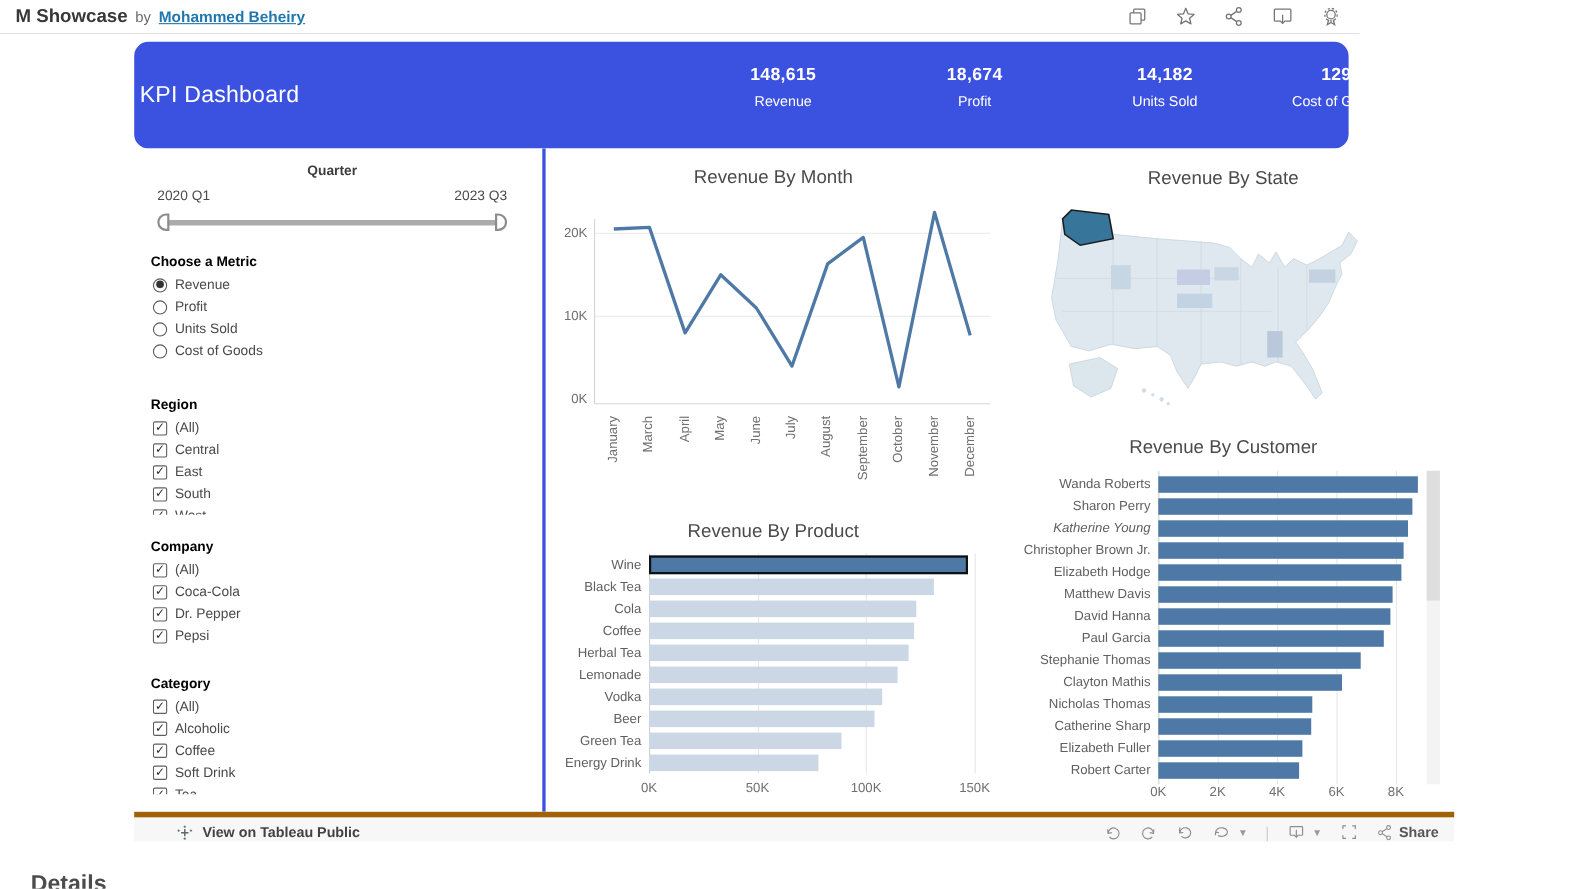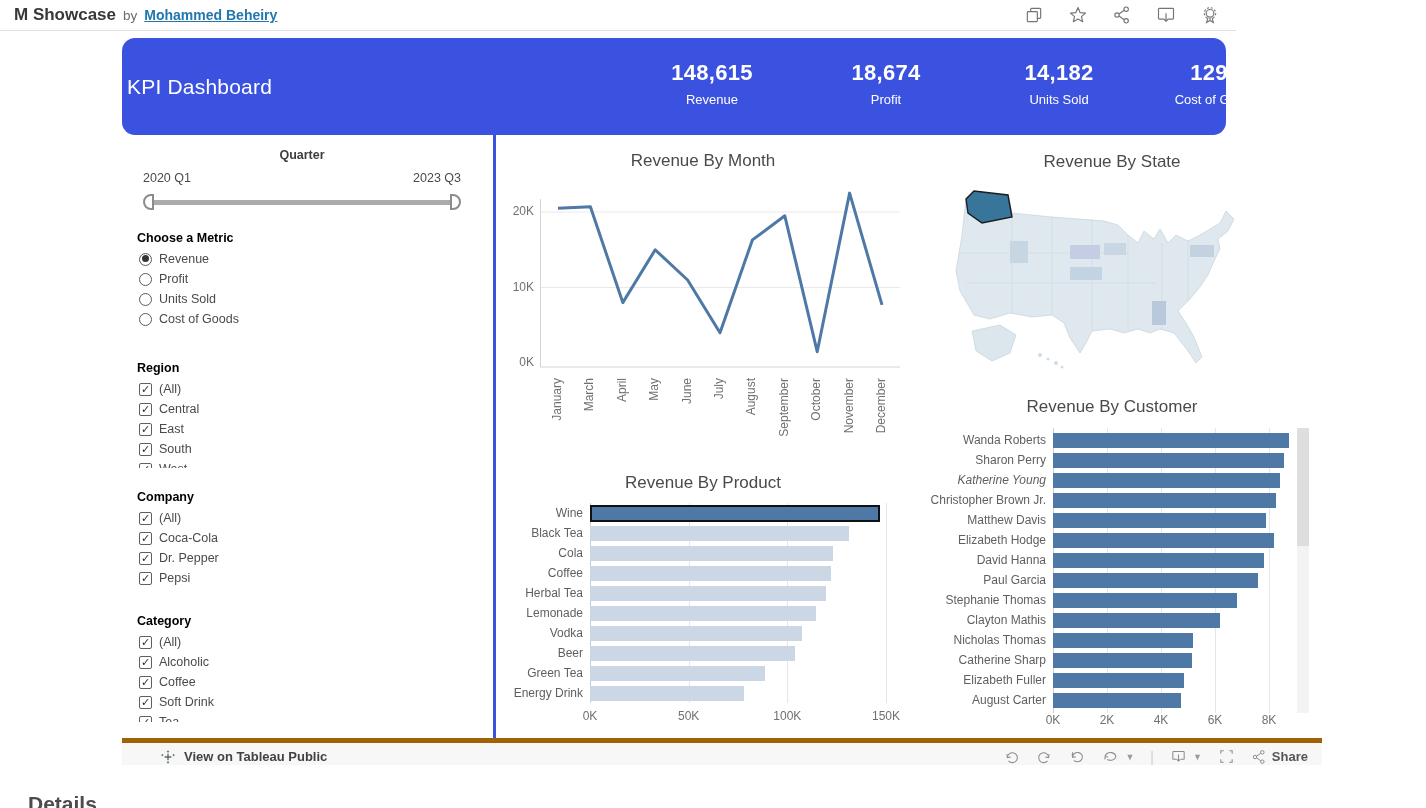--- a/index.html
+++ b/index.html
@@ -18,21 +18,21 @@
   .byline{font-size:13.5px;color:#6b6b6b;}
   .author-link{font-size:14px;font-weight:600;color:var(--link-blue);text-decoration:underline;cursor:pointer;}
   .hdr-icons{position:absolute;right:16px;top:0;height:30px;display:flex;align-items:center;gap:24px;}
   .hdr-icons svg{width:20px;height:20px;stroke:#757575;fill:none;stroke-width:1.4;cursor:pointer;}
 
   
   .dashboard{position:absolute;left:122px;top:38px;width:1200px;height:727px;background:#fff;}
   .kpi-banner{position:absolute;left:0;top:0;width:1104px;height:97px;background:var(--banner-blue);color:#fff;border-radius:13px;}
   .kpi-title{position:absolute;left:5px;top:50%;transform:translateY(-50%);font-size:21px;font-weight:500;letter-spacing:.2px;}
   .kpi-item{position:absolute;width:174px;text-align:center;}
-  .kpi-value{font-size:22px;font-weight:600;letter-spacing:.3px;}
+  .kpi-value{font-size:16px;font-weight:600;letter-spacing:.3px;}
   .kpi-label{font-size:13px;margin-top:6px;font-weight:400;}
 
   .viz-body{position:absolute;left:0;top:97px;width:1200px;height:603px;background:#fff;}
   .divider{position:absolute;left:371px;top:0;width:3px;height:603px;background:var(--banner-blue);}
 
   
   .fp-label{position:absolute;font-size:12.5px;font-weight:700;color:#000000;}
   .quarter-label{position:absolute;top:13px;left:30px;width:300px;text-align:center;font-size:12.5px;font-weight:700;color:#3d3d3d;}
   .range-row{position:absolute;top:36px;left:21px;width:318px;display:flex;justify-content:space-between;font-size:12.5px;color:#4a4a4a;}
   .slider{position:absolute;top:58px;left:21px;width:318px;height:18px;}
@@ -404,32 +404,32 @@
             <div class="hbar dark" style="width: 226.8px;"></div>
           </div>
         </div>
         <div class="hrow">
           <span class="hlabel" style="width: 145px; padding-right: 7px;">Christopher Brown Jr.</span>
           <div class="htrack">
             <div class="hbar dark" style="width: 222.75px;"></div>
           </div>
         </div>
         <div class="hrow">
+          <span class="hlabel" style="width: 145px; padding-right: 7px;">Elizabeth Hodge</span>
+          <div class="htrack">
+            <div class="hbar dark" style="width: 221.4px;"></div>
+          </div>
+        </div>
+        <div class="hrow">
           <span class="hlabel" style="width: 145px; padding-right: 7px;">Matthew Davis</span>
           <div class="htrack">
             <div class="hbar dark" style="width: 213.3px;"></div>
           </div>
         </div>
         <div class="hrow">
-          <span class="hlabel" style="width: 145px; padding-right: 7px;">Elizabeth Hodge</span>
-          <div class="htrack">
-            <div class="hbar dark" style="width: 221.4px;"></div>
-          </div>
-        </div>
-        <div class="hrow">
           <span class="hlabel" style="width: 145px; padding-right: 7px;">David Hanna</span>
           <div class="htrack">
             <div class="hbar dark" style="width: 210.6px;"></div>
           </div>
         </div>
         <div class="hrow">
           <span class="hlabel" style="width: 145px; padding-right: 7px;">Paul Garcia</span>
           <div class="htrack">
             <div class="hbar dark" style="width: 205.2px;"></div>
           </div>
@@ -458,21 +458,21 @@
             <div class="hbar dark" style="width: 139.05px;"></div>
           </div>
         </div>
         <div class="hrow">
           <span class="hlabel" style="width: 145px; padding-right: 7px;">Elizabeth Fuller</span>
           <div class="htrack">
             <div class="hbar dark" style="width: 130.95px;"></div>
           </div>
         </div>
         <div class="hrow">
-          <span class="hlabel" style="width: 145px; padding-right: 7px;">August Carter</span>
+          <span class="hlabel" style="width: 145px; padding-right: 7px;">Robert Carter</span>
           <div class="htrack">
             <div class="hbar dark" style="width: 128.25px;"></div>
           </div>
         </div>
       </div>
     <div class="ticks" id="customer-ticks" style="left:931px;top:578px;width:244px;">
         <span class="tick" style="left: 0px;">0K</span>
         <span class="tick" style="left: 54px;">2K</span>
         <span class="tick" style="left: 108px;">4K</span>
         <span class="tick" style="left: 162px;">6K</span>

